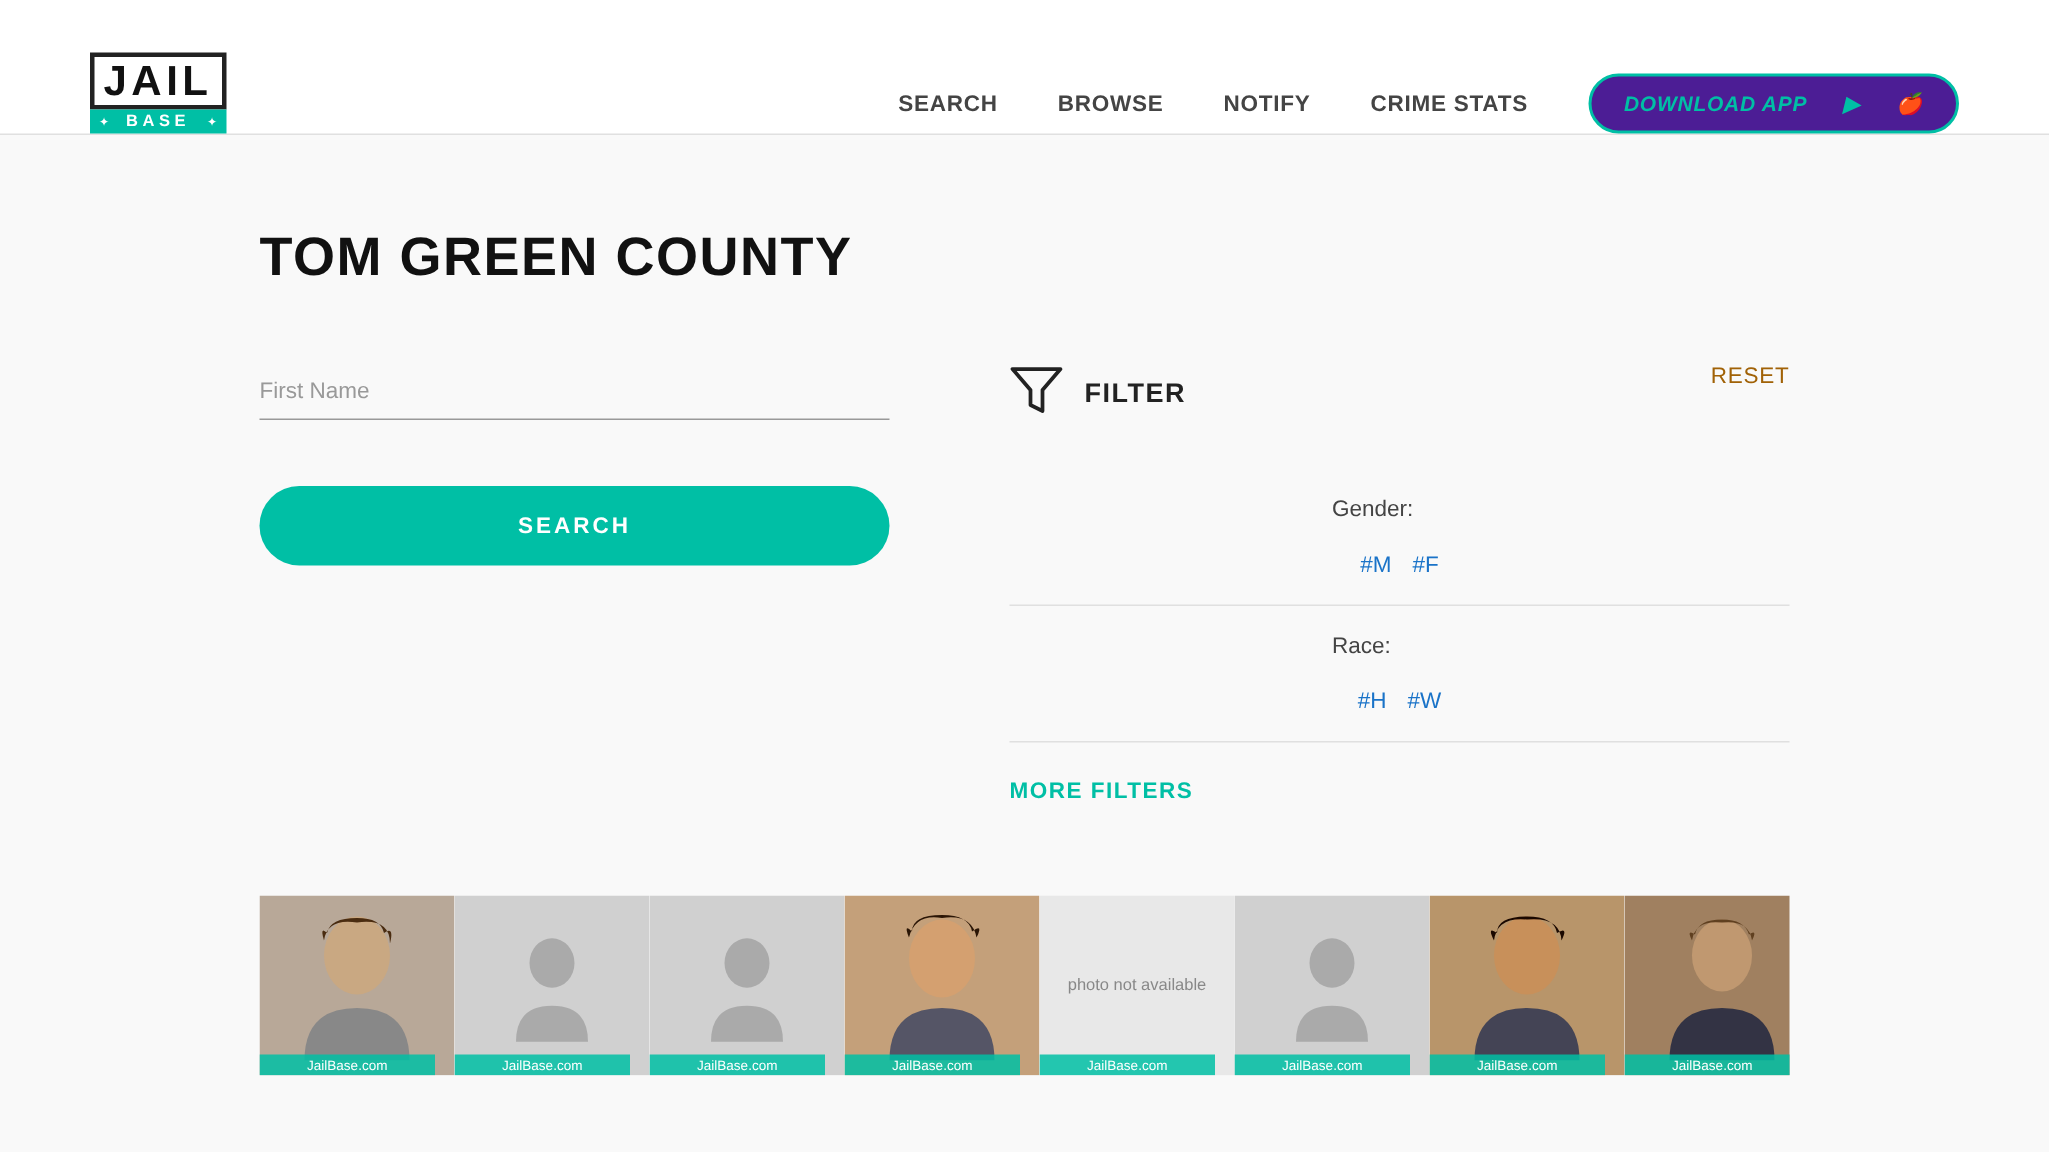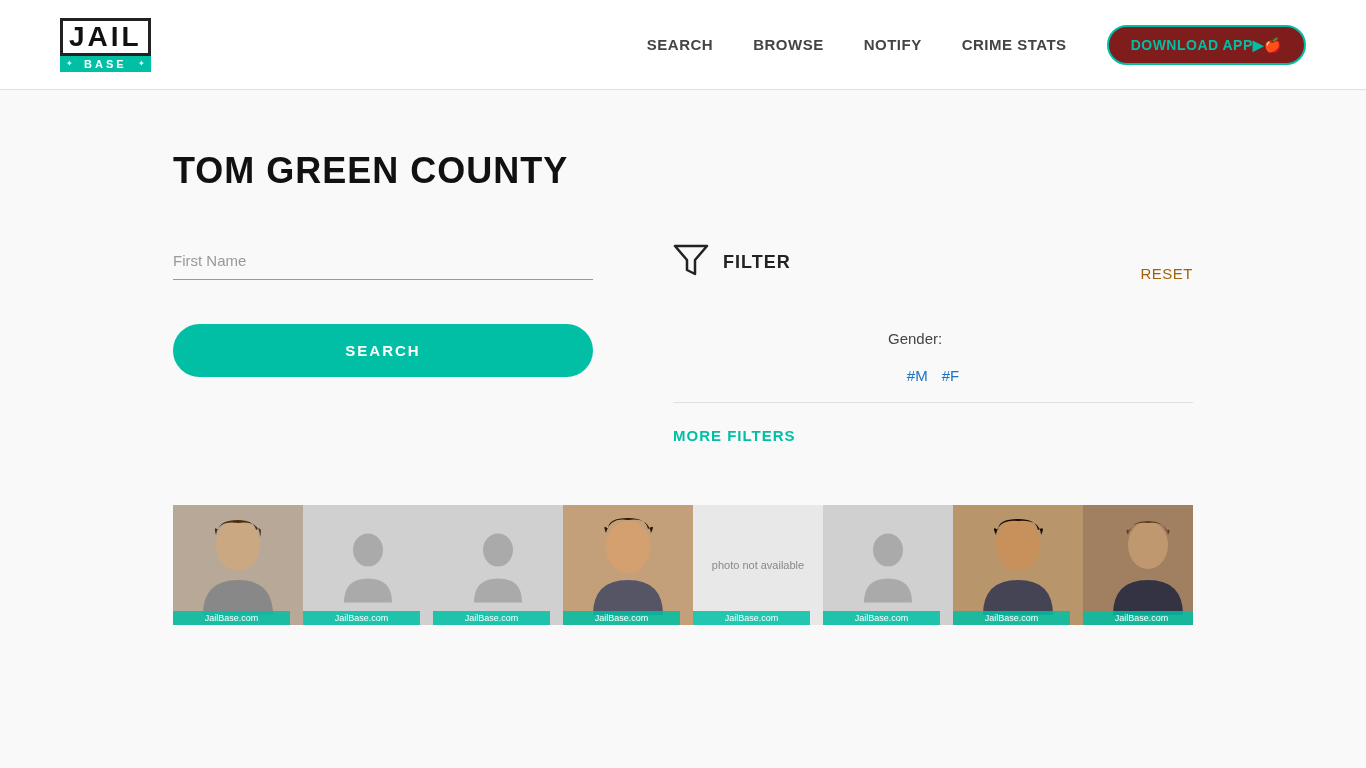--- a/index.html
+++ b/index.html
@@ -3,21 +3,21 @@
   <meta charset="utf-8">
   <style>
     * { box-sizing: border-box; margin: 0; padding: 0; }
     body { font-family: Arial, sans-serif; background: #f9f9f9; color: #222; }
 
     
     .header {
       background: #fff;
       border-bottom: 1px solid #e0e0e0;
       display: flex;
-      align-items: center;
+      align-items: flex-end;
       justify-content: space-between;
       padding: 0 60px;
       height: 90px;
       position: sticky;
       top: 0;
       z-index: 100;
     }
 
     .nav {
       display: flex;
@@ -35,25 +35,26 @@
 
     .download-btn {
       border: 2px solid #00bfa5;
       border-radius: 30px;
       padding: 10px 22px;
       color: #00bfa5;
       font-size: 14px;
       font-weight: 700;
       letter-spacing: 0.5px;
       cursor: pointer;
-      background: #7f1d1d;
-      display: flex;
-      align-items: center;
-      gap: 0;
+      background: #4c1d95;
+      display: flex;
+      align-items: center;
+      gap: 24px;
       white-space: nowrap;
+      font-style: italic;
     }
 
     
     .main {
       max-width: 1100px;
       margin: 0 auto;
       padding: 60px 40px 0 40px;
     }
 
     .page-title {
@@ -121,21 +122,21 @@
       cursor: pointer;
       margin-top: 20px;
     }
 
     
     .filter-section {
       flex: 1;
     }
     .filter-header {
       display: flex;
-      align-items: flex-end;
+      align-items: flex-start;
       justify-content: space-between;
       margin-bottom: 30px;
     }
     .filter-title-wrap {
       display: flex;
       align-items: center;
       gap: 14px;
     }
     .filter-title {
       font-size: 18px;
@@ -333,20 +334,27 @@
       </div>
 
       <div class="filter-row">
         <span class="filter-label">Gender:</span>
         <div class="filter-tags">
           <a class="filter-tag">#M</a>
           <a class="filter-tag">#F</a>
         </div>
       </div>
 
+      <div class="filter-row">
+        <span class="filter-label">Race:</span>
+        <div class="filter-tags">
+          <a class="filter-tag">#H</a>
+          <a class="filter-tag">#W</a>
+        </div>
+      </div>
 
 
       <div style="margin-top: 24px;">
         <a class="more-filters">MORE FILTERS</a>
       </div>
     </section>
 
   </div>
 
   <div class="mugshots-section">

